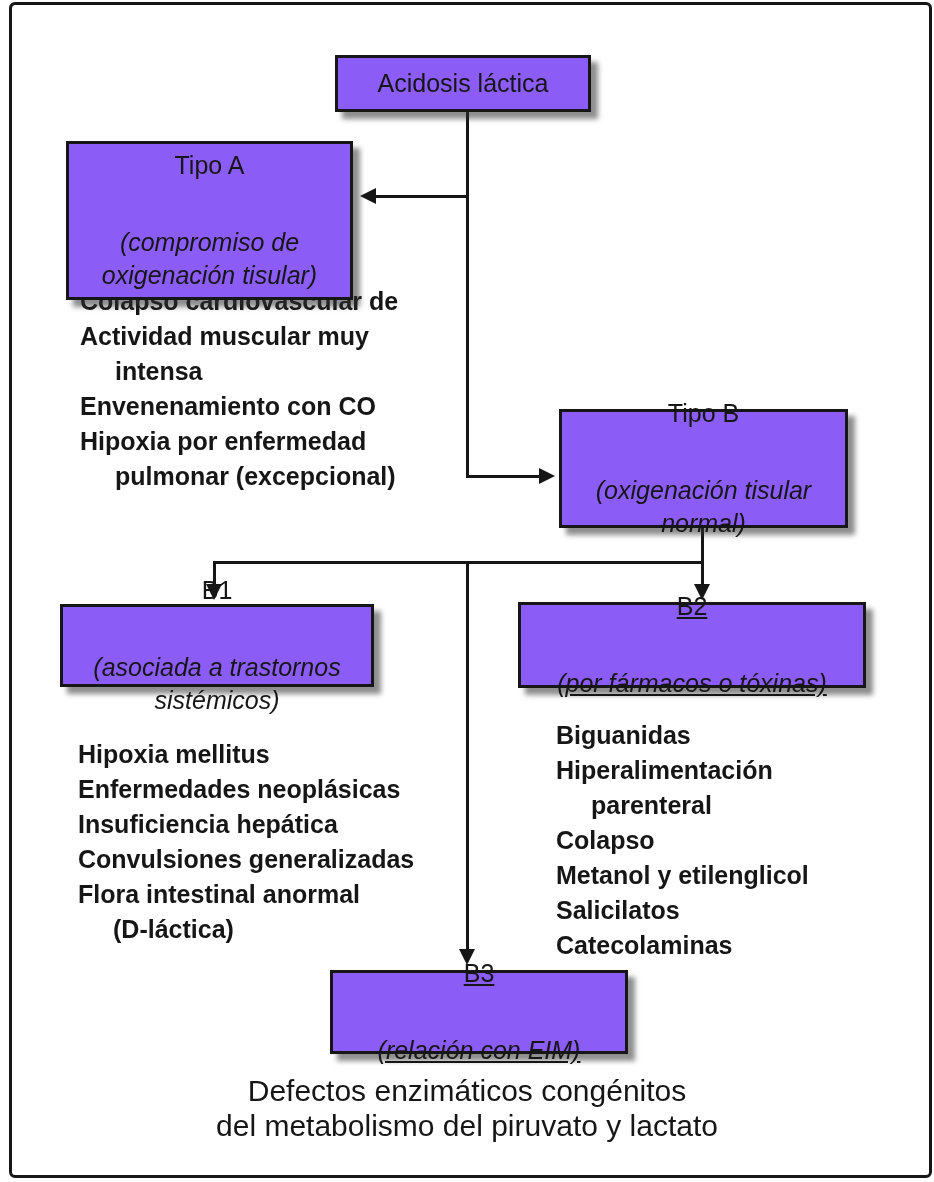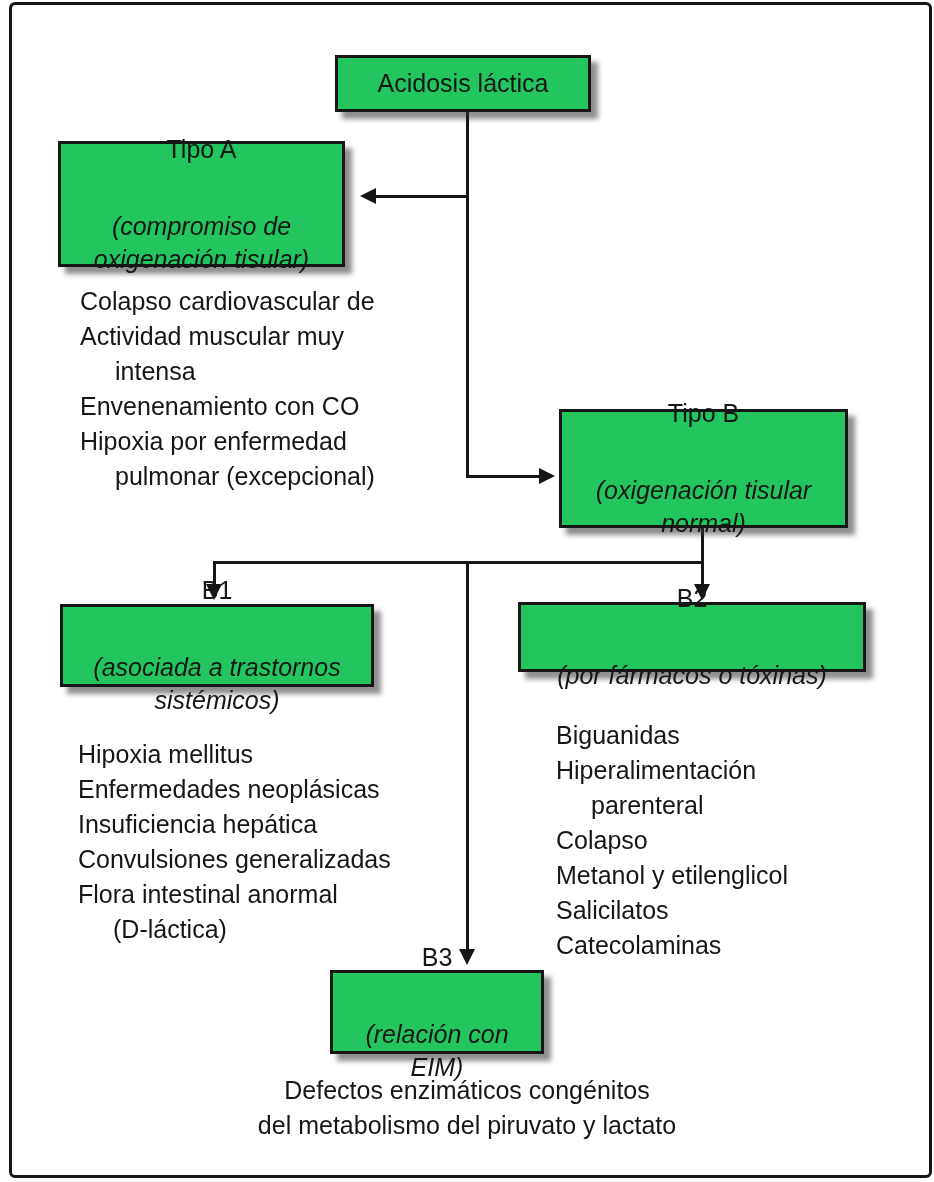--- a/index.html
+++ b/index.html
@@ -7,47 +7,47 @@
     position:relative;width:934px;height:1182px;background:#ffffff;
     font-family:"Liberation Sans","DejaVu Sans",sans-serif;
     color:#161616;overflow:hidden;
   }
   .frame{
     position:absolute;left:9px;top:2px;width:923px;height:1176px;
     border:3px solid #161616;border-radius:6px;box-sizing:border-box;
     background:#ffffff;
   }
   .node{
-    position:absolute;background:#22c55e;border:3px solid #161616;
+    position:absolute;background:#8b5cf6;border:3px solid #161616;
     box-sizing:border-box;z-index:3;
     display:flex;flex-direction:column;justify-content:center;align-items:center;
     text-align:center;box-shadow:7px 7px 5px rgba(50,50,50,.55);
     font-size:25px;line-height:33px;
   }
   .node-title{font-style:normal;}
   .node-subtitle{font-style:italic;margin-top:44px;}
   .line{position:absolute;background:#161616;z-index:1;}
   .arrow{position:absolute;width:0;height:0;z-index:2;}
   .arrow.left {border-top:8px solid transparent;border-bottom:8px solid transparent;border-right:16px solid #161616;}
   .arrow.right{border-top:8px solid transparent;border-bottom:8px solid transparent;border-left:16px solid #161616;}
   .arrow.down {border-left:8px solid transparent;border-right:8px solid transparent;border-top:16px solid #161616;}
-  .cause-list{position:absolute;font-size:25px;line-height:35px;z-index:2;}
+  .cause-list{position:absolute;font-size:25px;line-height:35px;z-index:2;font-weight:bold;}
   .cause-list .li{white-space:nowrap;}
   .cause-list .li.indent{padding-left:35px;}
   .caption{
     position:absolute;left:117px;top:1073px;width:700px;text-align:center;
-    font-size:25px;line-height:35px;z-index:2;
+    font-size:30px;line-height:35px;z-index:2;
   }
   
   #node-root  {left:335px;top:55px; width:256px;height:57px;}
-  #node-tipo-a{left:58px; top:141px;width:287px;height:126px;padding:0 5px;}
+  #node-tipo-a{left:66px; top:141px;width:287px;height:159px;padding:0 5px;}
   #node-tipo-b{left:559px;top:409px;width:289px;height:119px;padding:16px 5px;}
   #node-b1    {left:60px; top:604px;width:314px;height:83px;padding:0 5px;}
-  #node-b2    {left:518px;top:602px;width:348px;height:70px; padding:0 5px;}
-  #node-b3    {left:330px;top:970px;width:214px;height:84px; padding:0 16px;}
+  #node-b2    {left:518px;top:602px;width:348px;height:86px; padding:0 5px;text-decoration:underline;}
+  #node-b3    {left:330px;top:970px;width:298px;height:84px; padding:0 16px;text-decoration:underline;}
   
   #seg-root-v   {left:466px;top:110px;width:3px;height:368px;}
   #seg-tipo-a-h {left:376px;top:195px;width:93px;height:3px;}
   #arw-tipo-a   {left:360px;top:188px;}
   #seg-tipo-b-h {left:466px;top:475px;width:73px;height:3px;}
   #arw-tipo-b   {left:539px;top:468px;}
   #seg-tipo-b-v {left:701px;top:526px;width:3px;height:38px;}
   #seg-branch-h {left:213px;top:561px;width:491px;height:3px;}
   #seg-b1-v     {left:213px;top:561px;width:3px;height:24px;}
   #arw-b1       {left:206px;top:584px;}

